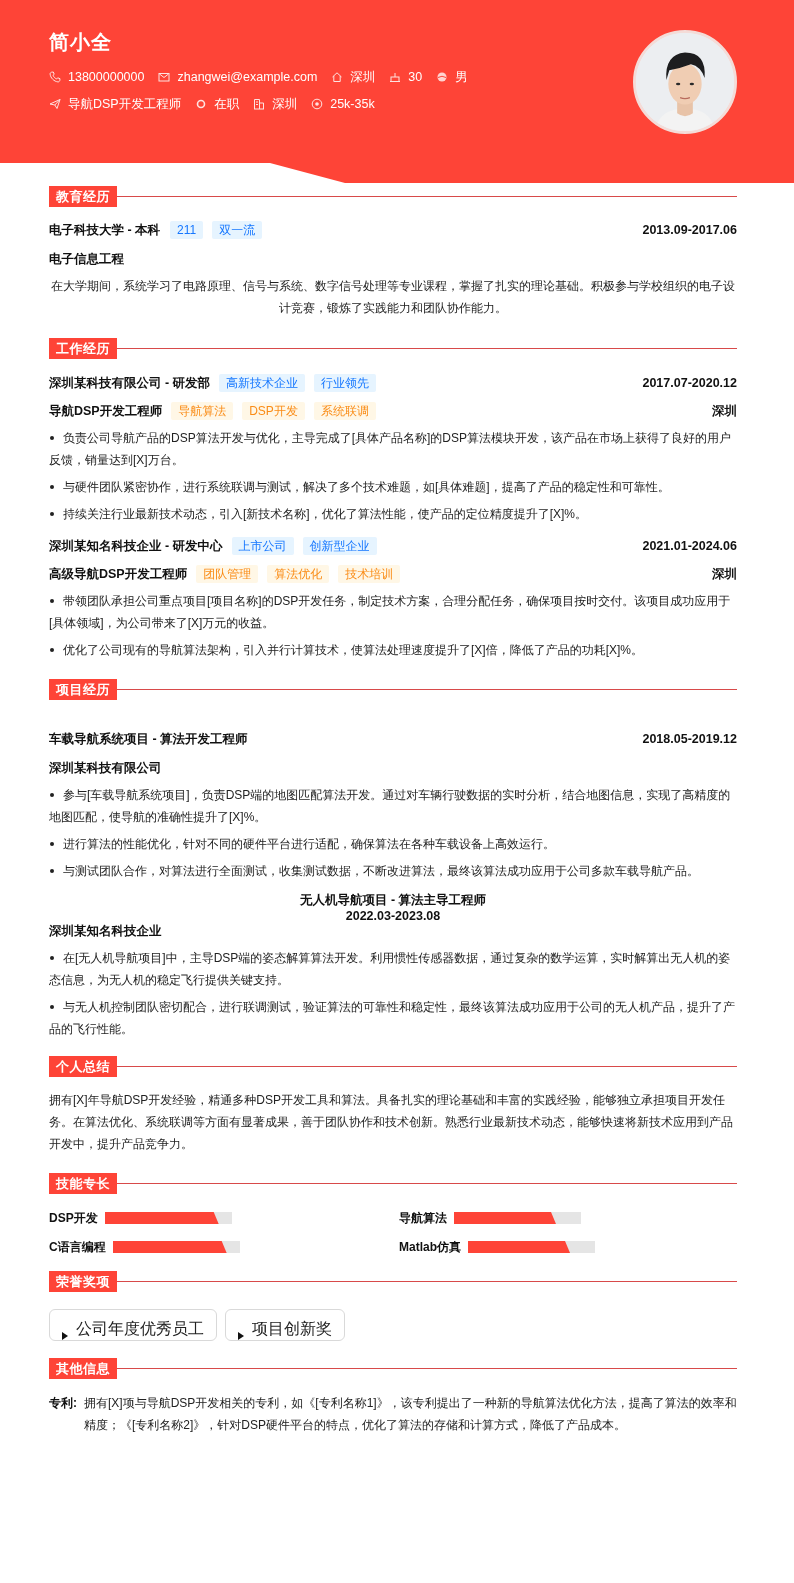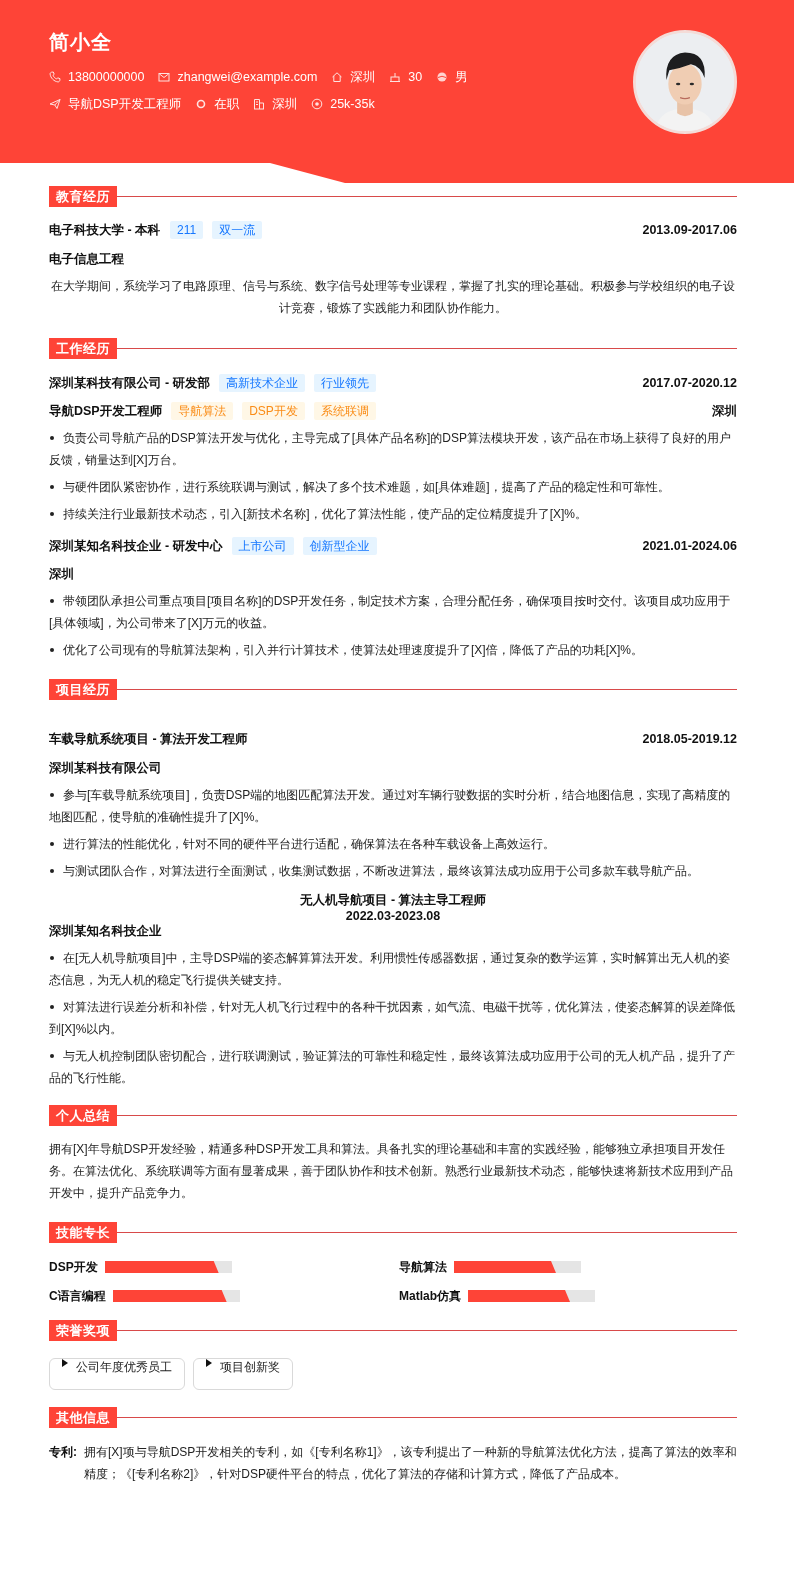--- a/index.html
+++ b/index.html
@@ -37,21 +37,21 @@
   ul.bullets li::before { content: ""; position: absolute; left: 1px; top: 9px; width: 4px; height: 4px; border-radius: 50%; background: #222; text-indent: 0; }
 
   .skills { display: grid; grid-template-columns: 350px 1fr; row-gap: 15px; }
   .skill { display: flex; align-items: center; height: 14px; }
   .skill-name { font-size: 12px; font-weight: bold; color: #111; margin-right: 7px; }
   .skill-bar { position: relative; height: 12px; background: #e5e5e5; }
   .skill-fill { position: absolute; left: 0; top: 0; height: 12px; background: #fe4437; clip-path: polygon(0 0, 100% 0, calc(100% + 0px) 100%, 0 100%); }
   .skill-fill::after { content: ""; }
 
   .awards { display: flex; gap: 8px; }
-  .award { display: flex; align-items: flex-start; height: 32px; padding: 0 12px; border: 1px solid #d9d9d9; border-radius: 6px; font-size: 12px; color: #222; }
+  .award { display: flex; align-items: flex-end; height: 32px; padding: 0 12px; border: 1px solid #d9d9d9; border-radius: 6px; font-size: 16px; color: #222; }
   .award .tri { width: 0; height: 0; border-top: 4.5px solid transparent; border-bottom: 4.5px solid transparent; border-left: 6px solid #111; margin-right: 8px; }
 
   .other { display: flex; font-size: 12px; line-height: 22px; }
   .other-label { font-weight: bold; color: #111; width: 35px; flex-shrink: 0; }
   .other-text { color: #222; }
 </style>
 </head>
 <body>
 
 <div class="header">
@@ -211,20 +211,26 @@
     <div>
       <div class="row-between" style="margin-top:11px; height:20px;">
         <div style="display:flex;align-items:center;">
           <span class="title-strong">深圳某知名科技企业 - 研发中心</span>
           <span class="tag blue">上市公司</span>
           <span class="tag blue">创新型企业</span>
         </div>
         <span class="date">2021.01-2024.06</span>
       </div>
       <div class="row-between" style="margin-top:8px; height:20px;">
+        <div style="display:flex;align-items:center;">
+          <span class="title-strong">高级导航DSP开发工程师</span>
+          <span class="tag orange">团队管理</span>
+          <span class="tag orange">算法优化</span>
+          <span class="tag orange">技术培训</span>
+        </div>
         <span class="date">深圳</span>
       </div>
       <ul class="bullets" style="margin-top:6px;">
         <li>带领团队承担公司重点项目[项目名称]的DSP开发任务，制定技术方案，合理分配任务，确保项目按时交付。该项目成功应用于[具体领域]，为公司带来了[X]万元的收益。</li>
         <li>优化了公司现有的导航算法架构，引入并行计算技术，使算法处理速度提升了[X]倍，降低了产品的功耗[X]%。</li>
       </ul>
     </div>
   </div>
 
   <div class="section" style="margin-top:17px;">
@@ -247,21 +253,20 @@
     </div>
 
     <div>
       <div class="row-between" style="margin-top:10px; height:20px;flex-direction:column;">
         <span class="title-strong">无人机导航项目 - 算法主导工程师</span>
         <span class="date">2022.03-2023.08</span>
       </div>
       <div class="title-strong" style="margin-top:9px; height:20px; line-height:20px;">深圳某知名科技企业</div>
       <ul class="bullets" style="margin-top:6px;">
         <li>在[无人机导航项目]中，主导DSP端的姿态解算算法开发。利用惯性传感器数据，通过复杂的数学运算，实时解算出无人机的姿态信息，为无人机的稳定飞行提供关键支持。</li>
-        <li>对算法进行误差分析和补偿，针对无人机飞行过程中的各种干扰因素，如气流、电磁干扰等，优化算法，使姿态解算的误差降低到[X]%以内。</li>
         <li>与无人机控制团队密切配合，进行联调测试，验证算法的可靠性和稳定性，最终该算法成功应用于公司的无人机产品，提升了产品的飞行性能。</li>
       </ul>
     </div>
   </div>
 
   <div class="section" style="margin-top:15px;">
     <div class="sec-head">
       <div class="sec-title">个人总结</div>
       <div class="sec-line"></div>
     </div>

